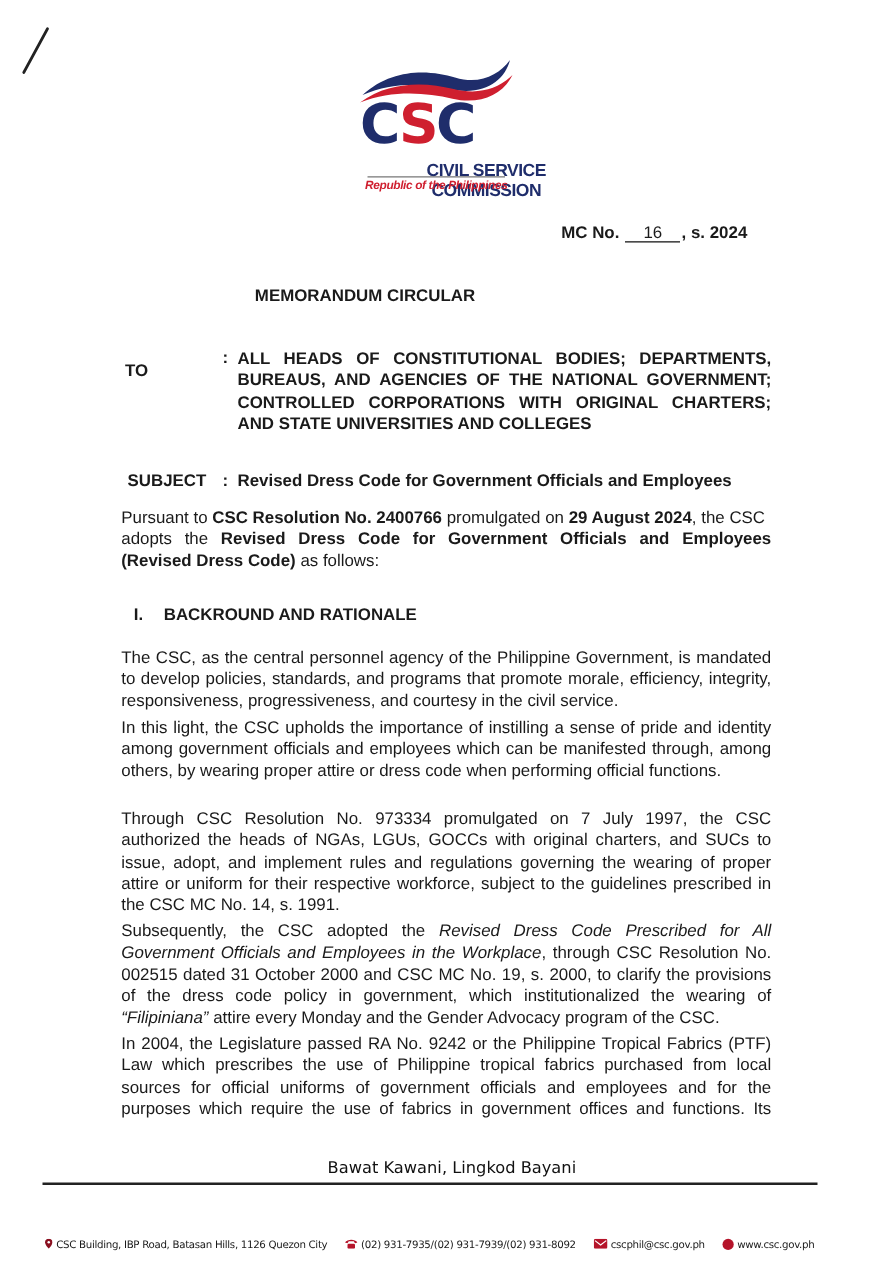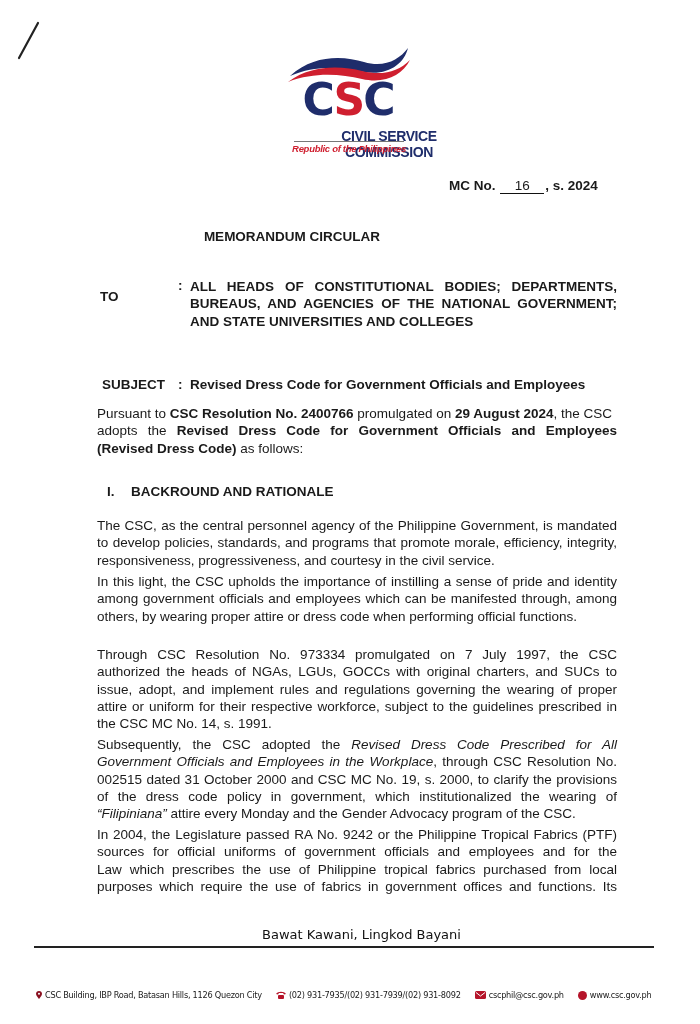--- a/index.html
+++ b/index.html
@@ -3,21 +3,21 @@
 <meta charset="utf-8">
 <style>
   html, body { margin: 0; padding: 0; }
   body {
     width: 700px; height: 1024px; background: #ffffff; position: relative; overflow: hidden;
     font-family: "Liberation Sans", sans-serif; color: #1a1a1a;
   }
   .slash-mark { position: absolute; left: 16px; top: 20px; width: 26px; height: 42px; }
   .logo { position: absolute; left: 284px; top: 46px; width: 130px; height: 110px; }
   .logo-csc {
-    position: absolute; left: 4px; top: 30px; width: 120px; text-align: center;
+    position: absolute; left: 4px; top: 30px; width: 120px; 
     font-family: "DejaVu Sans", sans-serif; font-weight: bold; font-size: 44px; letter-spacing: -2px;
     line-height: 48px;
   }
   .logo-csc .c1, .logo-csc .c3 { color: #1f2d6b; }
   .logo-csc .s { color: #cf1f2f; }
   .logo-line1 {
     position: absolute; left: 0; top: 82px; width: 130px; text-align: center;
     font-family: "Liberation Sans", sans-serif; font-weight: bold; font-size: 14px; color: #1f2d6b;
     letter-spacing: -0.4px;
     margin-left: 40px;
@@ -92,20 +92,21 @@
   <span class="blank">16</span><span>, s. 2024</span>
 </div>
 
 <div class="title">MEMORANDUM CIRCULAR</div>
 
 <div class="to-label">TO</div>
 <div class="colon" style="left:178px; top:278px;">:</div>
 <div class="to-text">
   <span class="line">ALL HEADS OF CONSTITUTIONAL BODIES; DEPARTMENTS,</span>
   <span class="line">BUREAUS, AND AGENCIES OF THE NATIONAL GOVERNMENT;</span>
+  <span class="line">CONTROLLED CORPORATIONS WITH ORIGINAL CHARTERS;</span>
   <span class="line last">AND STATE UNIVERSITIES AND COLLEGES</span>
 </div>
 
 <div class="subject-label">SUBJECT</div>
 <div class="colon" style="left:178px; top:377px;">:</div>
 <div class="subject-text">Revised Dress Code for Government Officials and Employees</div>
 
 <div class="para" style="top:405px;">
   <span class="ll"><span>Pursuant to </span><b>CSC Resolution No. 2400766</b><span> promulgated on </span><b>29 August 2024</b><span>, the CSC</span></span>
   <span class="jl"><span>adopts the </span><b>Revised Dress Code for Government Officials and Employees</b></span>
@@ -139,22 +140,22 @@
 <div class="para" style="top:736px;">
   <span class="jl"><span>Subsequently, the CSC adopted the </span><i>Revised Dress Code Prescribed for All</i></span>
   <span class="jl"><i>Government Officials and Employees in the Workplace</i><span>, through CSC Resolution No.</span></span>
   <span class="jl">002515 dated 31 October 2000 and CSC MC No. 19, s. 2000, to clarify the provisions</span>
   <span class="jl">of the dress code policy in government, which institutionalized the wearing of</span>
   <span class="ll"><i>“Filipiniana”</i><span> attire every Monday and the Gender Advocacy program of the CSC.</span></span>
 </div>
 
 <div class="para" style="top:826px;">
   <span class="jl">In 2004, the Legislature passed RA No. 9242 or the Philippine Tropical Fabrics (PTF)</span>
+  <span class="jl">Law which prescribes the use of Philippine tropical fabrics purchased from local</span>
   <span class="jl">sources for official uniforms of government officials and employees and for the</span>
-  <span class="jl">Law which prescribes the use of Philippine tropical fabrics purchased from local</span>
   <span class="jl">purposes which require the use of fabrics in government offices and functions.  Its</span>
 </div>
 
 <div class="tagline">Bawat Kawani, Lingkod Bayani</div>
 <div class="footer-rule"></div>
 <div class="footer">
   <span class="item">
     <svg class="ico pin-icon" viewBox="0 0 6 8">
         <path d="M3 0 C1.2 0 0 1.2 0 2.8 C0 4.8 3 8 3 8 C3 8 6 4.8 6 2.8 C6 1.2 4.8 0 3 0 Z" fill="#8a1020"></path>
         <circle cx="3" cy="2.8" r="1" fill="#fff"></circle>

